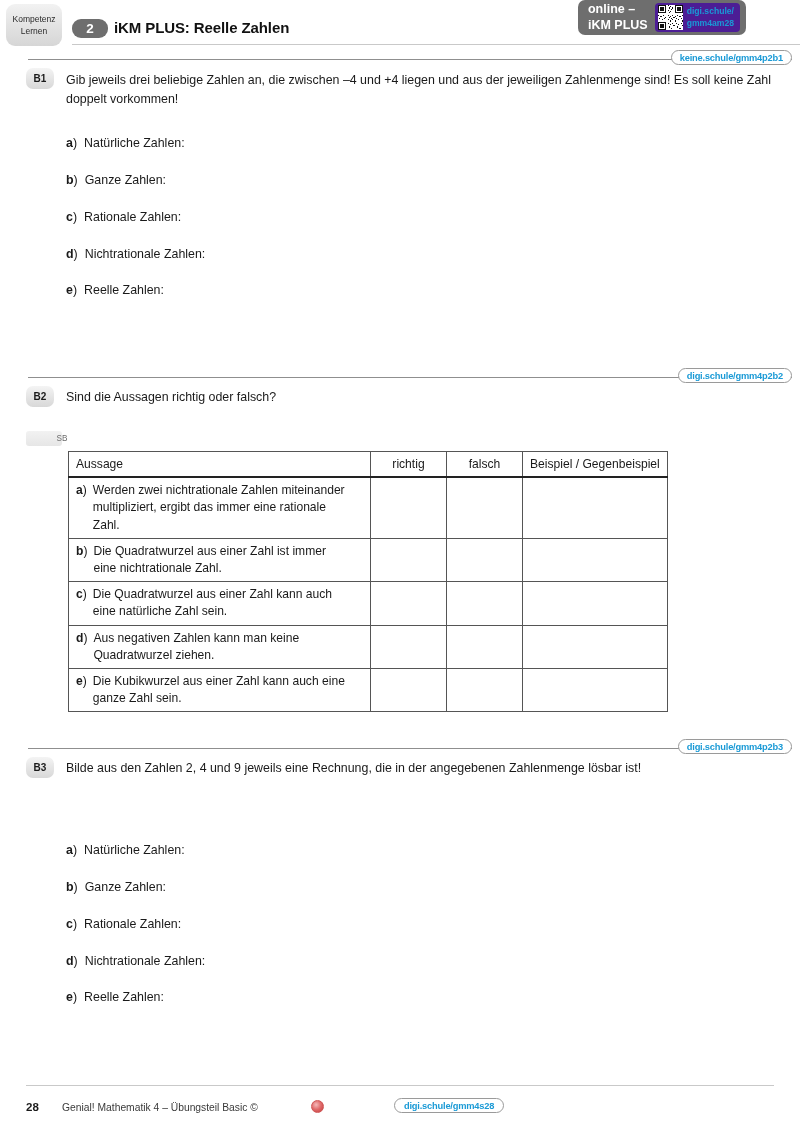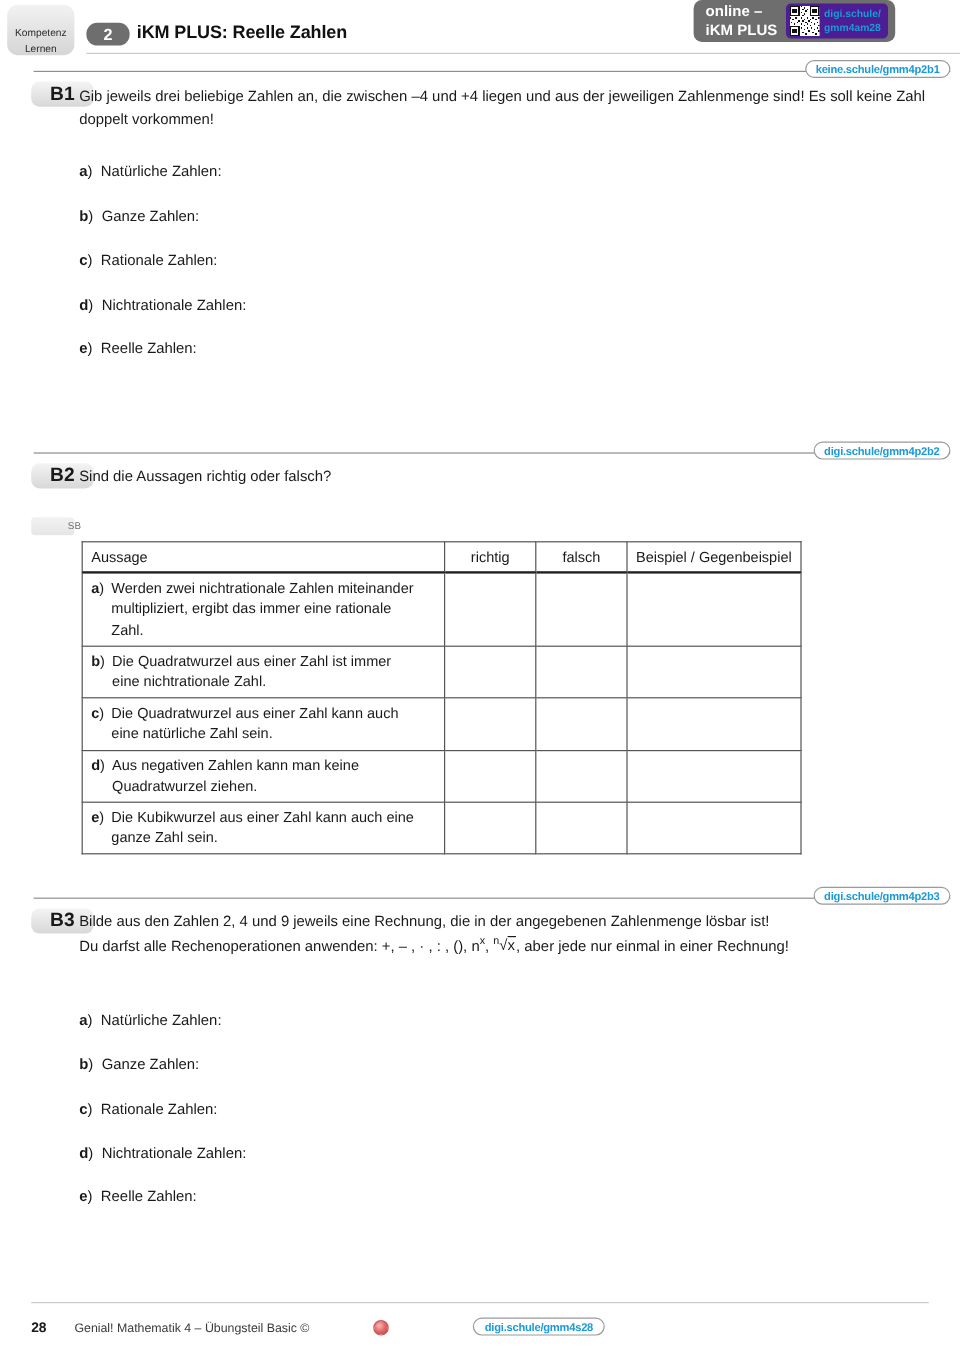--- a/index.html
+++ b/index.html
@@ -20,21 +20,21 @@
     position: relative;
     height: 52px;
   }
   .kompetenz-badge {
     position: absolute;
     left: 6px; top: 4px;
     width: 56px; height: 42px;
     background: linear-gradient(180deg,#f2f2f2 0%,#e2e2e2 55%,#d6d6d6 100%);
     border-radius: 9px;
     display: flex; flex-direction: column;
-    align-items: center; justify-content: flex-end;
+    align-items: center; justify-content: center;
     font-size: 8.5px; line-height: 1.45;
     color: #2b2b2b;
   }
   .chapter-num {
     position: absolute;
     left: 72px; top: 19px;
     width: 36px; height: 19px;
     background: #6e6e6e;
     border-radius: 9px;
     color: #ffffff;
@@ -103,24 +103,24 @@
     border-radius: 8px;
     padding: 1.5px 8px;
     font-size: 9.3px; font-weight: bold;
     color: #1a9ad6;
     letter-spacing: -0.2px;
     white-space: nowrap;
   }
   .task-badge {
     position: absolute;
     left: 26px;
-    width: 52px; height: 21px;
+    width: 28px; height: 21px;
     background: linear-gradient(180deg,#f4f4f4 0%,#e4e4e4 55%,#d8d8d8 100%);
     border-radius: 7px;
-    font-size: 16px; font-weight: bold;
+    font-size: 10px; font-weight: bold;
     color: #1a1a1a;
     display: flex; align-items: center; justify-content: center;
   }
   .sb-badge {
     position: absolute;
     left: 26px;
     width: 32px; height: 15px;
     background: linear-gradient(180deg,#f2f2f2 0%,#e6e6e6 100%);
     border-radius: 3px;
     font-size: 8.2px;
@@ -416,21 +416,20 @@
   </table>
 </div>
 
 <div class="task" style="top:748px;">
   <div class="task-rule"></div>
   <div class="link-badge">digi.schule/gmm4p2b3</div>
   <div class="task-badge" style="top:9px;">B3</div>
 
   <div class="task-body" style="top:11px;">
     <p>Bilde aus den Zahlen 2, 4 und 9 jeweils eine Rechnung, die in der angegebenen Zahlenmenge lösbar ist!</p>
-    <p><span>Du darfst alle Rechenoperationen anwenden: +, – , · , : , (), n</span><sup class="num">x</sup><span>, </span><span class="rootexpr"><span class="idx">n</span><span class="rad">√</span><span class="radicand">x</span></span><span>, aber jede nur einmal in einer Rechnung!</span></p>
   </div>
 
   <div class="answer-list" style="top:94px;">
     <div class="answer-item">
       <span class="ltr">a</span><span class="atext">Natürliche Zahlen:</span>
     </div>
     <div class="answer-item">
       <span class="ltr">b</span><span class="atext">Ganze Zahlen:</span>
     </div>
     <div class="answer-item">

